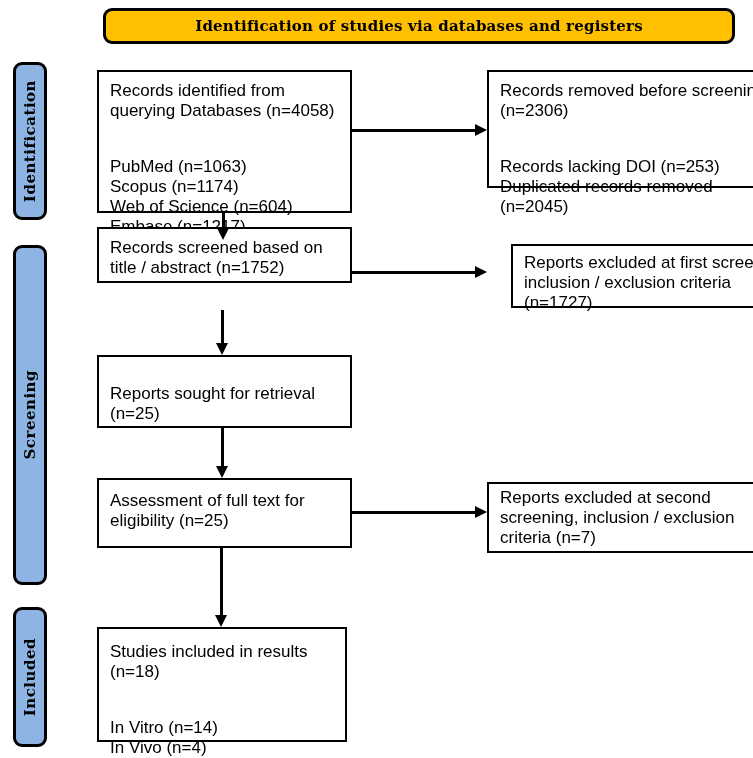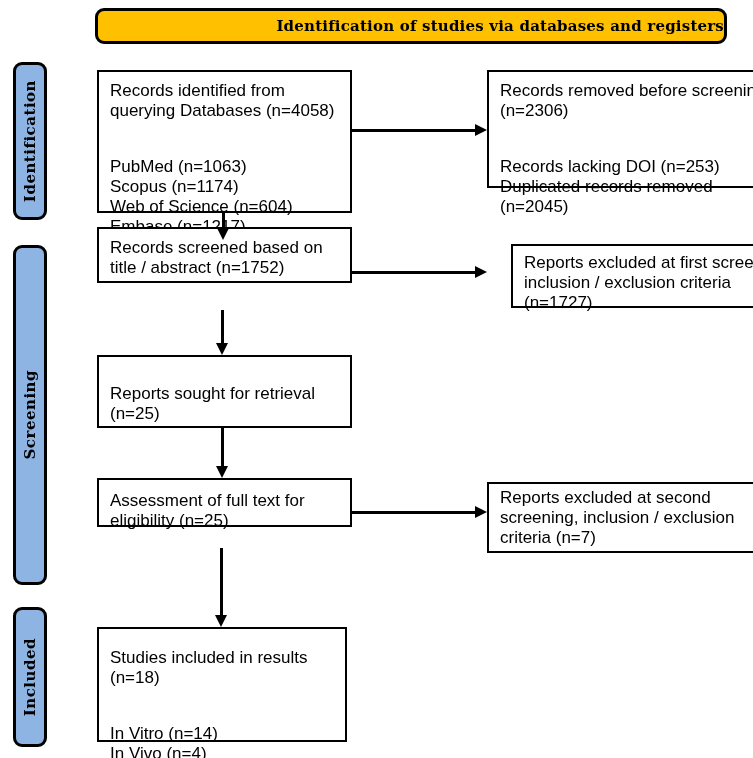--- a/index.html
+++ b/index.html
@@ -8,29 +8,29 @@
     width: 753px;
     height: 758px;
     background: #ffffff;
     font-family: "Liberation Sans", sans-serif;
     color: #000000;
   }
 
   
   .banner {
     position: absolute;
-    left: 95px; top: 8px;
+    left: 103px; top: 8px;
     width: 632px; height: 36px;
     background: #FFC000;
     border: 3px solid #000000;
     border-radius: 9px;
     box-sizing: border-box;
     display: flex;
     align-items: center;
-    justify-content: flex-end;
+    justify-content: center;
   }
   .banner-text {
     font-family: "DejaVu Serif", serif;
     font-weight: bold;
     font-size: 15px;
     letter-spacing: 0.2px;
   }
 
   
   .stage {
@@ -69,23 +69,23 @@
     line-height: 20px;
   }
   .col-main  { left: 97px;  width: 255px; }
   .col-right { left: 487px; width: 305px; }
 
   .box-identified   { top: 70px;  height: 143px; }
   .box-removed      { top: 70px;  height: 118px; }
   .box-screened     { top: 227px; height: 56px; }
   .box-excl-first   { top: 244px; height: 64px; padding-top: 7px; margin-left: 24px; }
   .box-sought       { top: 355px; height: 73px; padding-top: 27px; }
-  .box-fulltext     { top: 478px; height: 49px; padding-top: 11px; }
+  .box-fulltext     { top: 478px; height: 70px; padding-top: 11px; }
   .box-excl-second  { top: 482px; height: 71px; padding-top: 4px; }
-  .box-included     { top: 627px; height: 115px; width: 250px; padding-top: 19px; }
+  .box-included     { top: 627px; height: 115px; width: 250px; padding-top: 13px; }
 
   .sub-list { margin-top: 36px; }
 
   
   .arrow-h {
     position: absolute;
     height: 2.5px;
     background: #000000;
   }
   .arrow-h::after {

